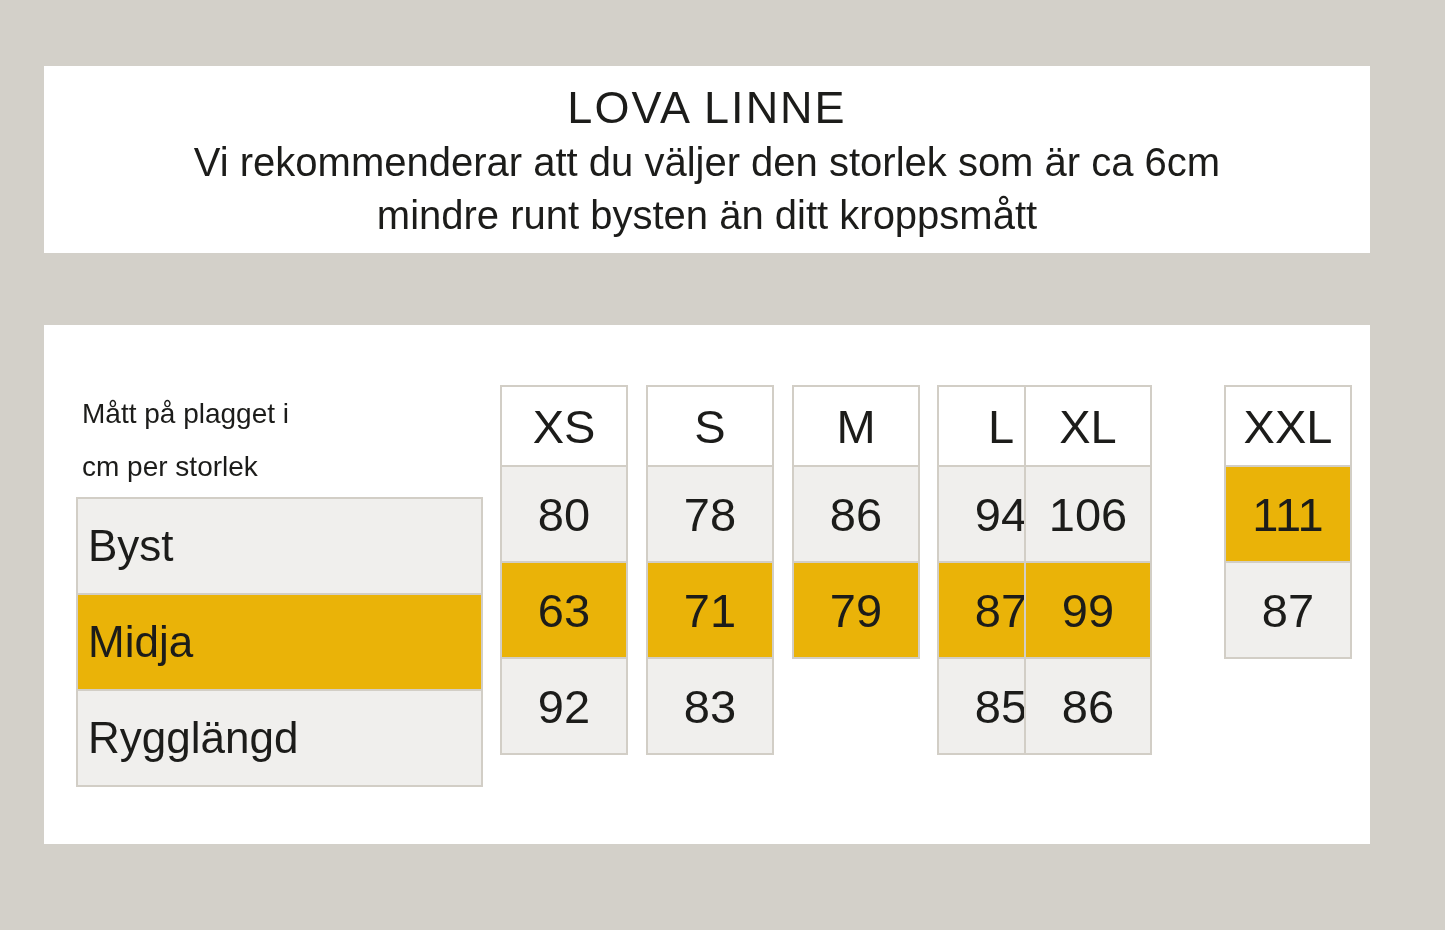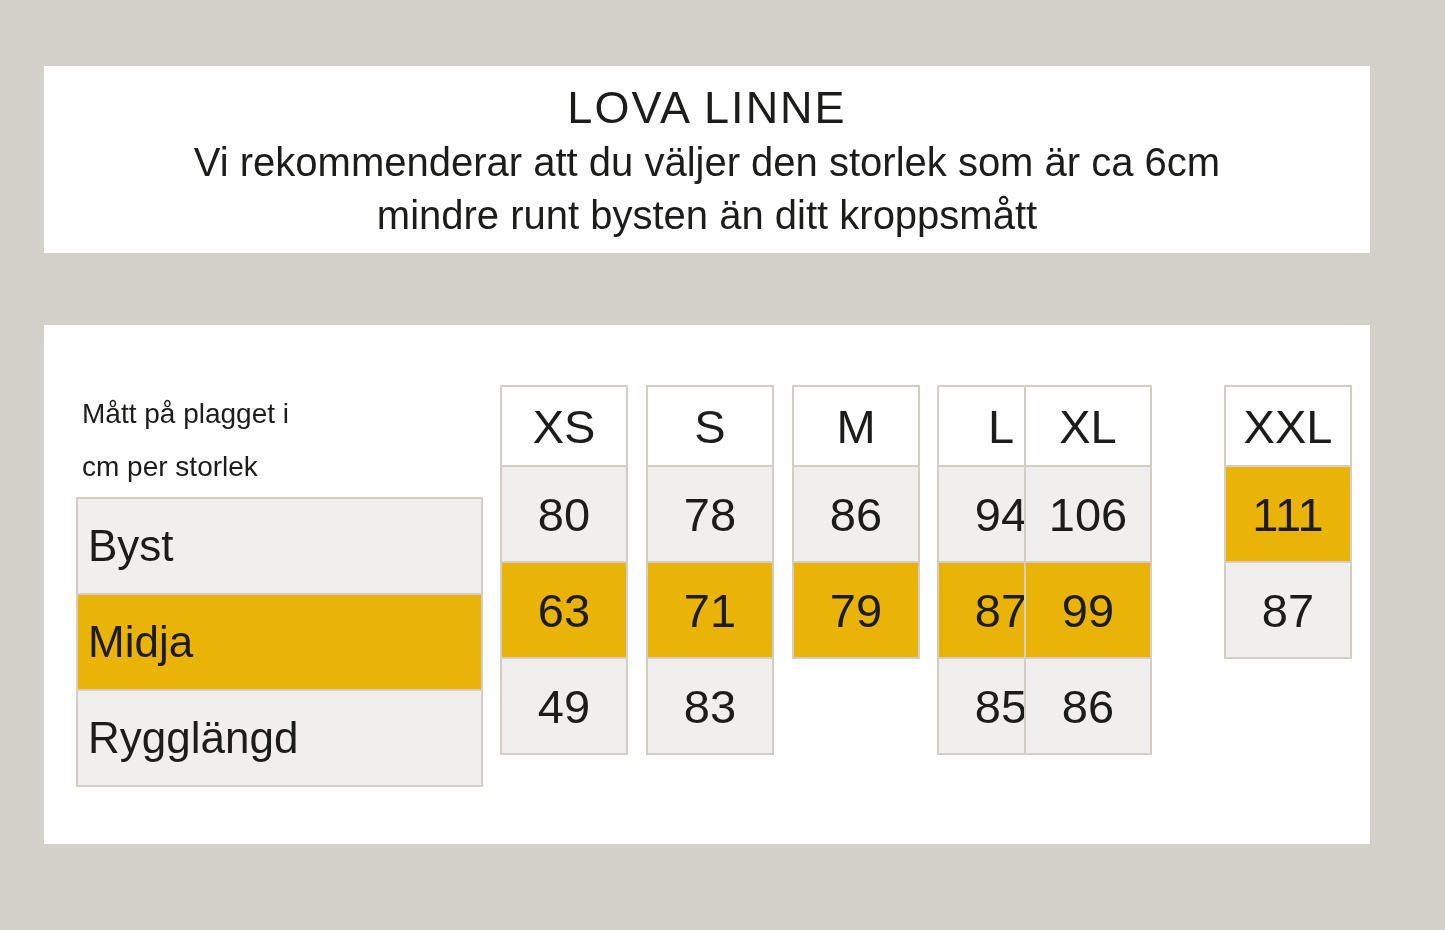--- a/index.html
+++ b/index.html
@@ -116,21 +116,21 @@
   <div class="label-col">
     <div class="cell gray row-label">Byst</div>
     <div class="cell white row-label">Midja</div>
     <div class="cell gray row-label">Rygglängd</div>
   </div>
 
   <div class="size-col col-xs">
     <div class="size-head">XS</div>
     <div class="cell gray">80</div>
     <div class="cell white">63</div>
-    <div class="cell gray">49</div>
+    <div class="cell gray">92</div>
   </div>
 
   <div class="size-col col-s">
     <div class="size-head">S</div>
     <div class="cell gray">78</div>
     <div class="cell white">71</div>
     <div class="cell gray">83</div>
   </div>
 
   <div class="size-col col-m">

